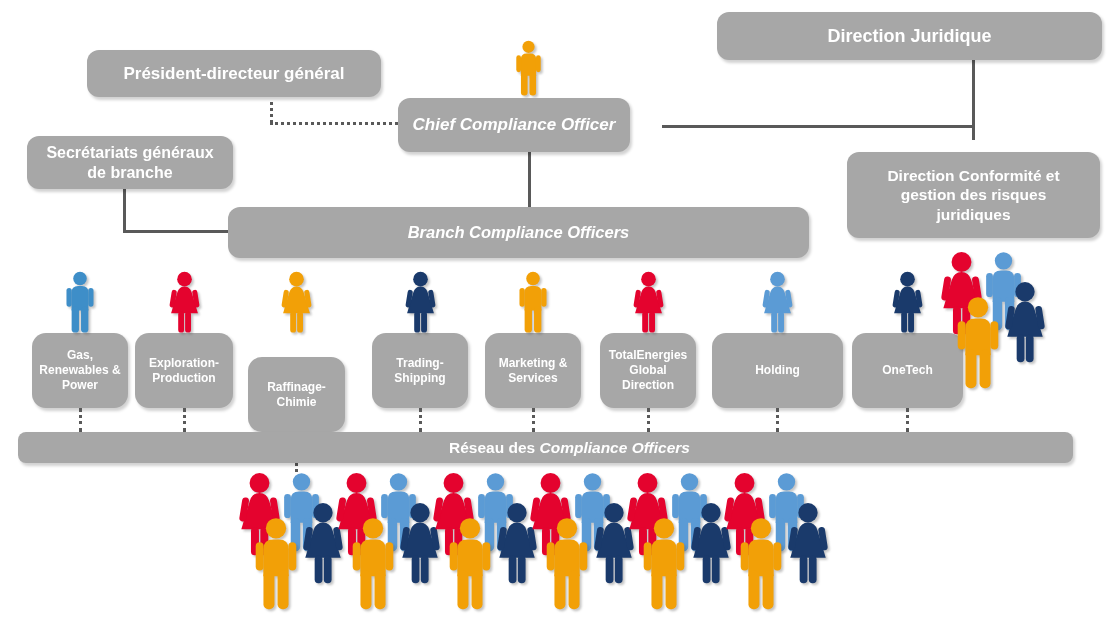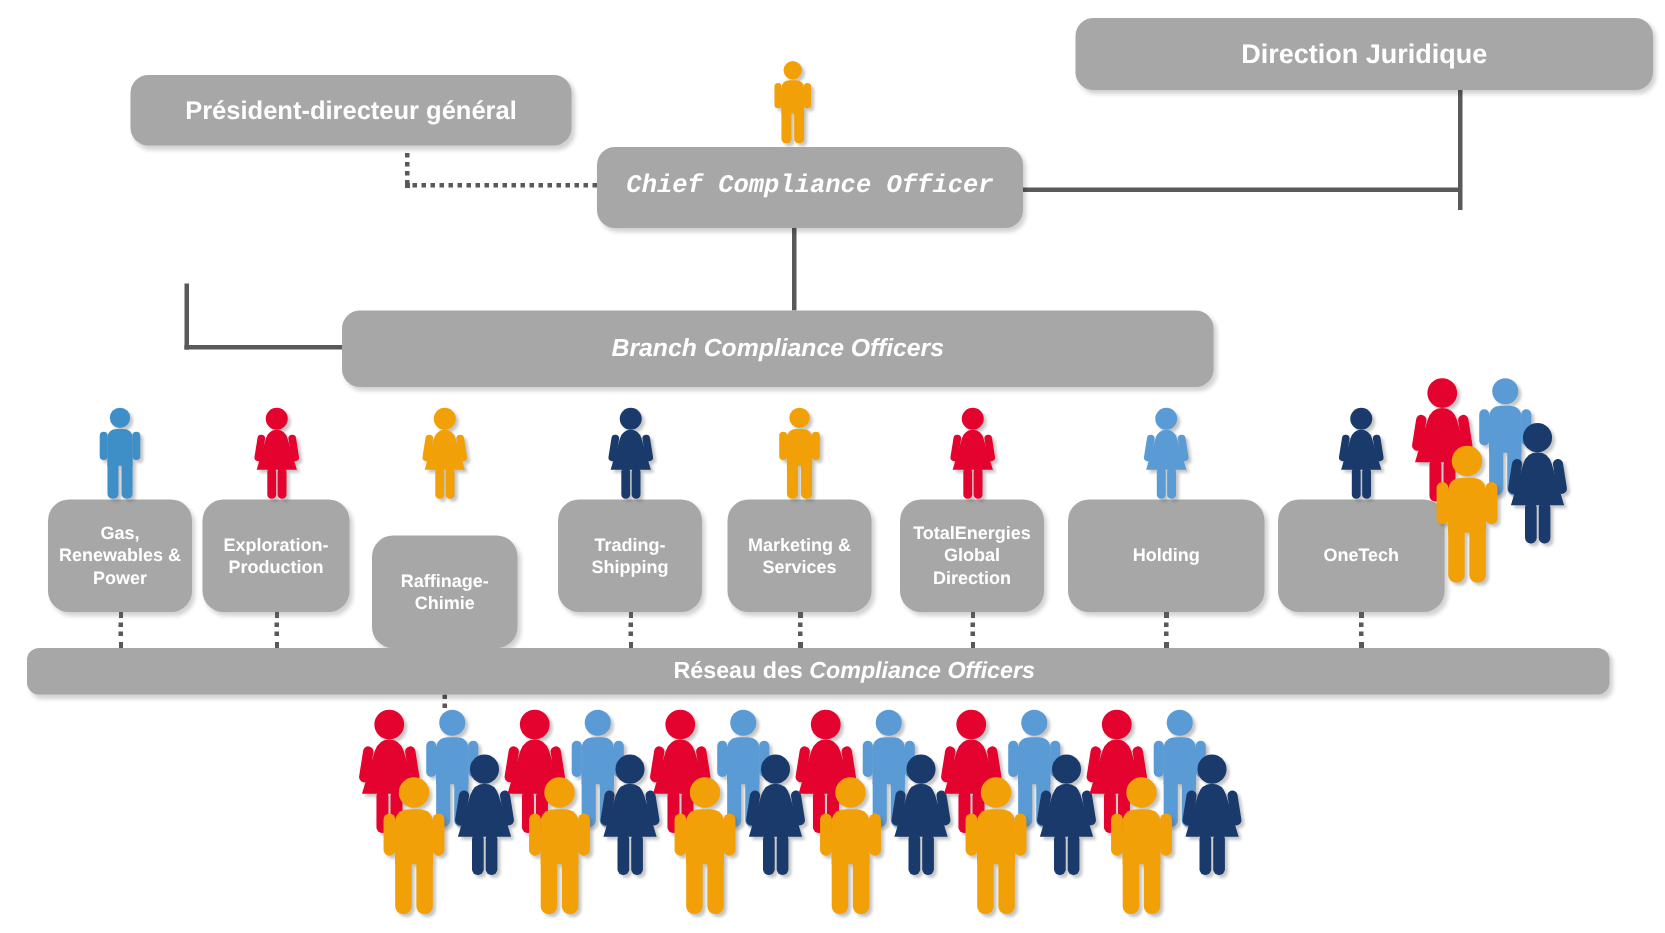--- a/index.html
+++ b/index.html
@@ -78,25 +78,38 @@
   </div>
 
   <div class="gbox" style="left:717px;top:12px;width:385px;height:48px;font-size:18px;">
     <span>Direction Juridique</span>
   </div>
 
   <svg class="fig c-orange" viewBox="5 0 34 66" width="29" height="56" style="position:absolute;left:514px;top:40px;">
       <use href="#p-male"></use>
     </svg>
 
-  <div class="gbox italic" style="left:398px;top:98px;width:284px;height:54px;font-size:17px;font-family:Liberation Mono, monospace;">
+  <div class="gbox italic" style="left:398px;top:98px;width:232px;height:54px;font-size:17px;">
     <span>Chief Compliance Officer</span>
   </div>
 
-
+  <div class="gbox" style="left:27px;top:136px;width:206px;height:53px;font-size:16px;">
+    <div>
+      <span class="ln">Secrétariats généraux</span>
+      <span class="ln">de branche</span>
+    </div>
+  </div>
+
+  <div class="gbox" style="left:847px;top:152px;width:253px;height:86px;font-size:15.5px;">
+    <div>
+      <span class="ln">Direction Conformité et</span>
+      <span class="ln">gestion des risques</span>
+      <span class="ln">juridiques</span>
+    </div>
+  </div>
 
   <div class="gbox italic" style="left:228px;top:207px;width:581px;height:51px;font-size:16.5px;">
     <span>Branch Compliance Officers</span>
   </div>
 
   <div class="branch-col" style="left:32px;width:96px;">
     <div class="icon-slot">
       <svg class="fig c-blue" viewBox="5 0 34 66" width="32" height="62">
           <use href="#p-male"></use>
         </svg>

